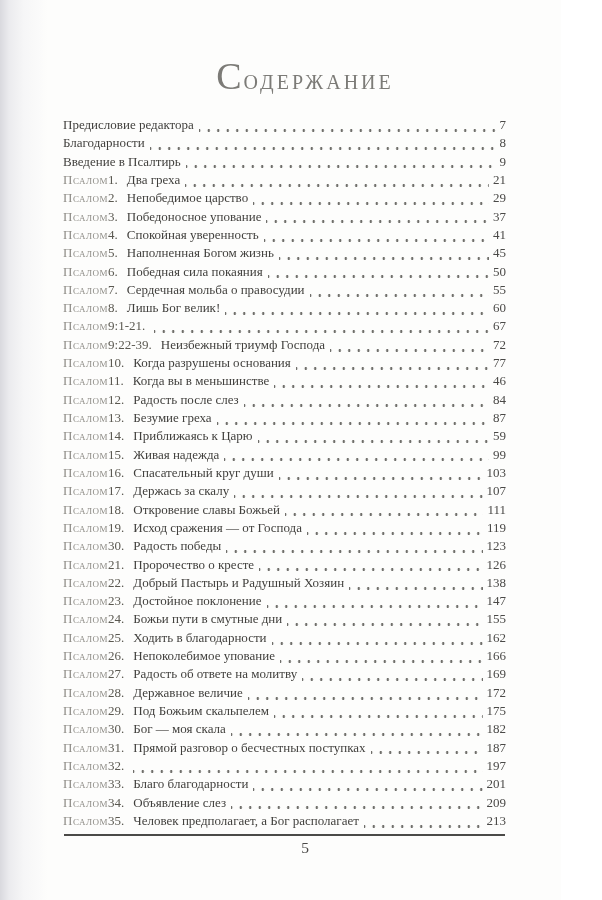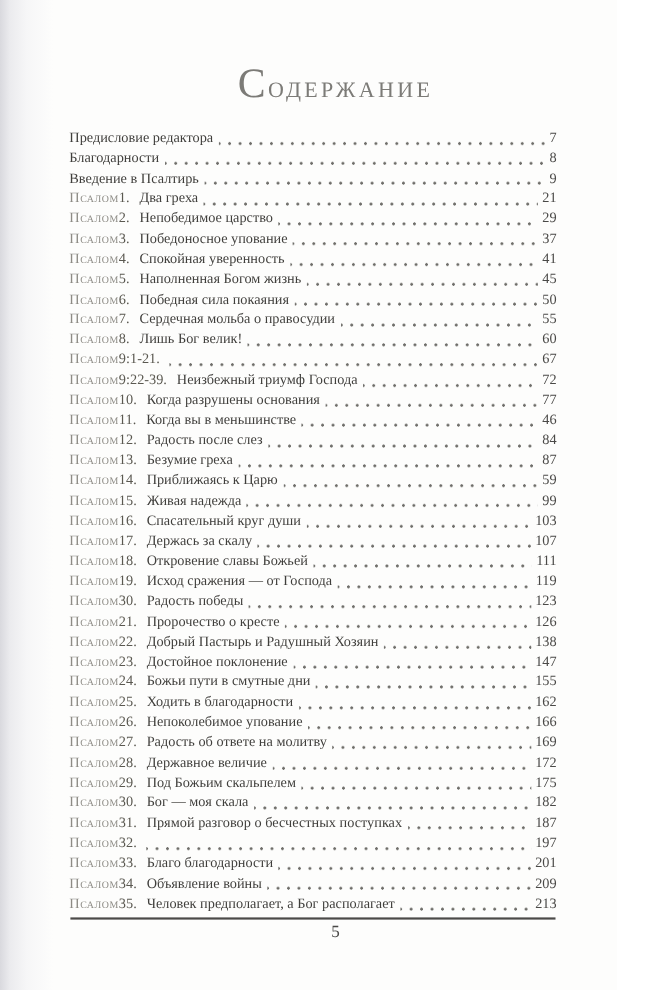--- a/index.html
+++ b/index.html
@@ -385,21 +385,21 @@
     <span class="prefix">Псалом</span>
     <span class="num">33.</span>
     <span class="title">Благо благодарности</span>
     <span class="leader"></span>
     <span class="pg">201</span>
   </div>
 
   <div class="row">
     <span class="prefix">Псалом</span>
     <span class="num">34.</span>
-    <span class="title">Объявление войны</span>
+    <span class="title">Объявление слез</span>
     <span class="leader"></span>
     <span class="pg">209</span>
   </div>
 
   <div class="row">
     <span class="prefix">Псалом</span>
     <span class="num">35.</span>
     <span class="title">Человек предполагает, а Бог располагает</span>
     <span class="leader"></span>
     <span class="pg">213</span>

